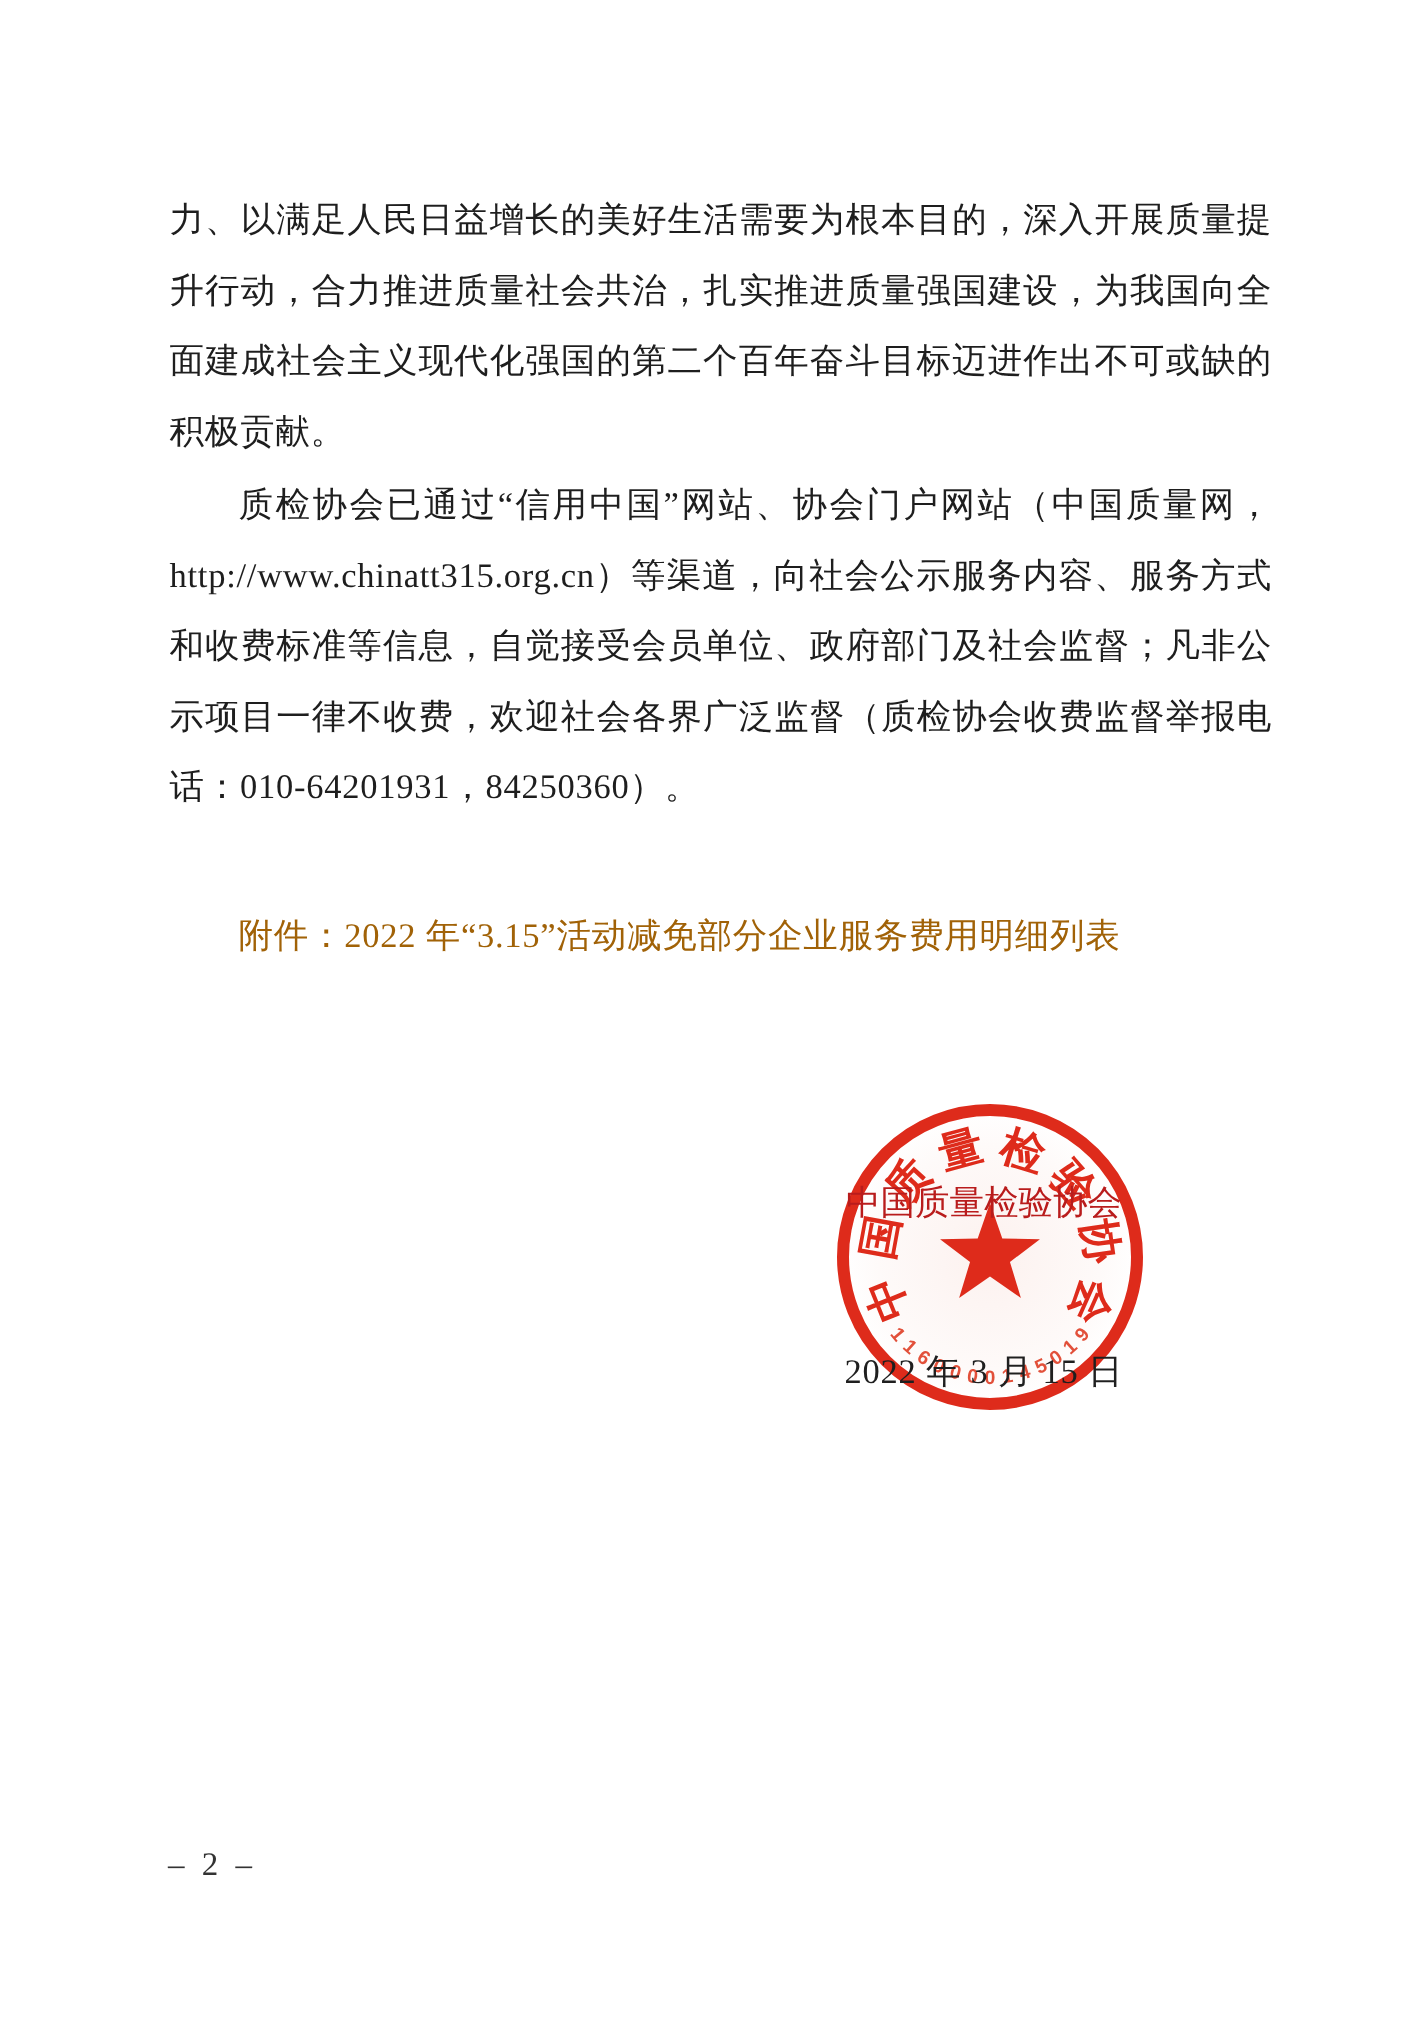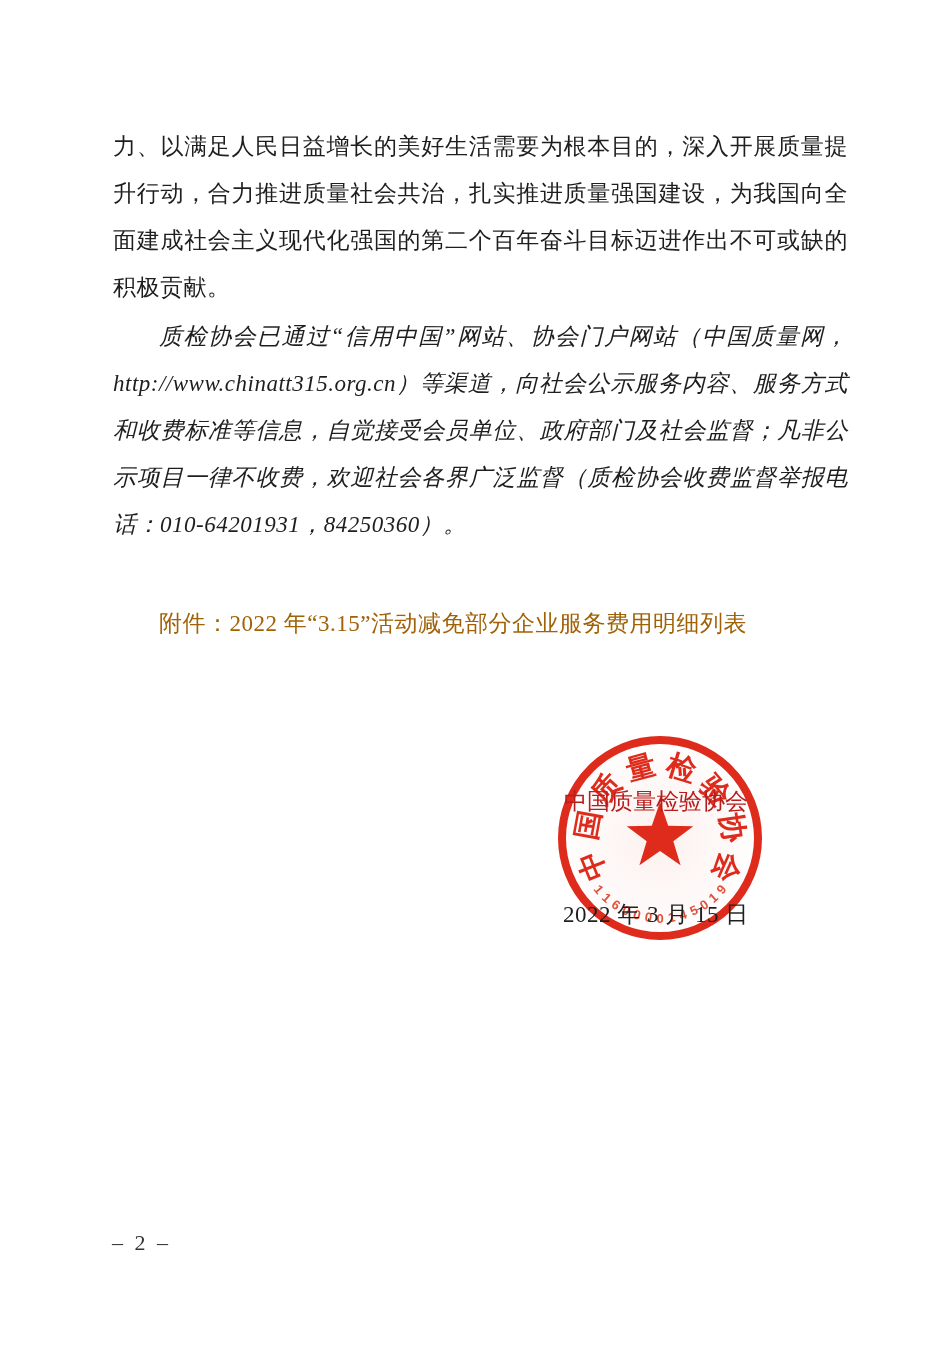--- a/index.html
+++ b/index.html
@@ -21,21 +21,21 @@
     top: 123px;
     width: 735px;
   }
   .body-para {
     font-size: 23px;
     line-height: 47px;
     letter-spacing: 0.5px;
     text-align: justify;
     color: #1e1e1e;
   }
-  .body-para.indent { text-indent: 2em; margin-top: 2px; font-style: italic; }
+  .body-para.indent { text-indent: 2em; margin-top: 2px; }
   .attachment-line {
     margin-top: 52px;
     font-size: 23px;
     line-height: 47px;
     letter-spacing: 0.5px;
     text-indent: 2em;
     color: #a16207;
     white-space: nowrap;
   }
   

